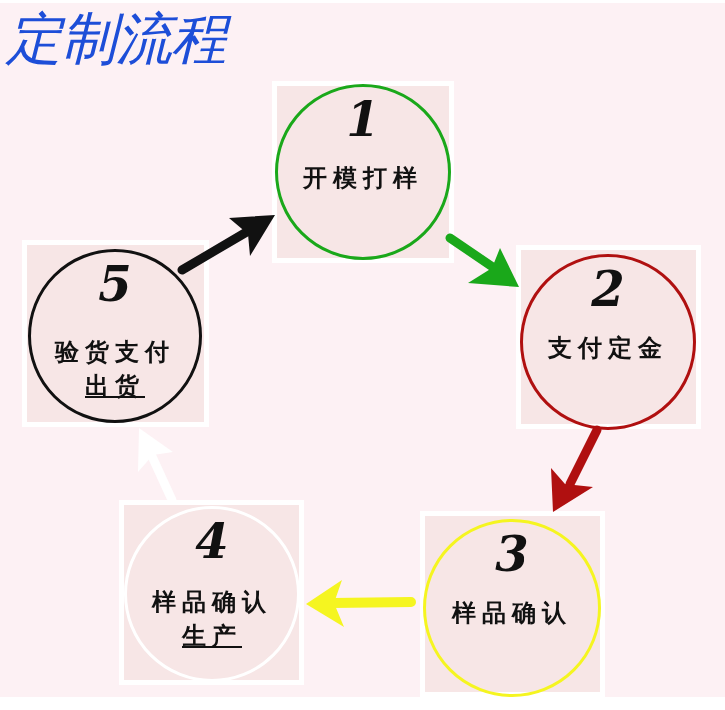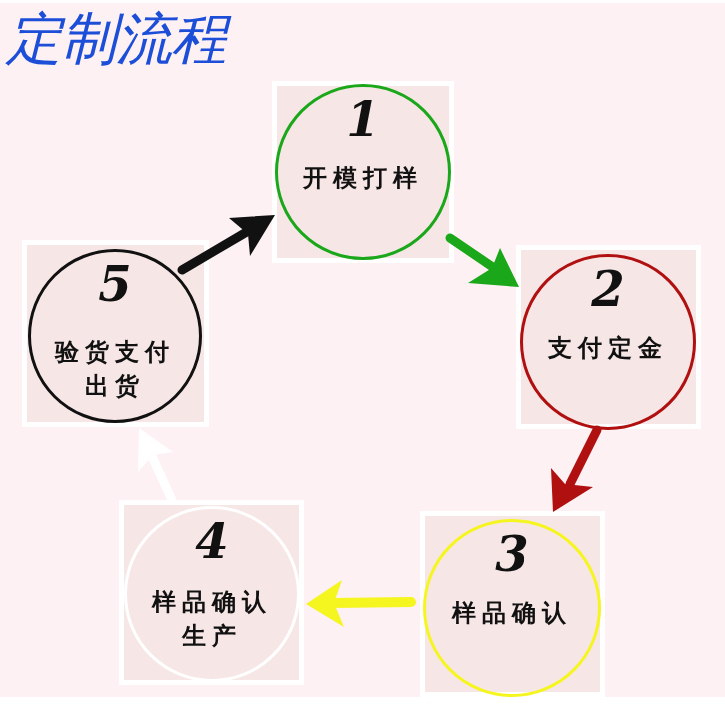--- a/index.html
+++ b/index.html
@@ -37,21 +37,21 @@
     font-style: italic; font-weight: bold;
     font-size: 48px; color: #111;
     margin-top: 6px; line-height: 52px;
   }
   .label {
     font-family: "DejaVu Serif", serif;
     font-weight: bold; font-size: 24px; color: #111;
     letter-spacing: 6px; text-align: center; line-height: 34px;
     margin-top: 16px;
   }
-  .label2 { margin-top: 0; }
+  .label2 { margin-top: 0; text-decoration: underline; }
   svg.arrows { position: absolute; left: 0; top: 0; }
 </style>
 </head>
 <body>
 
 <div class="canvas"></div>
 
 <div class="title">定制流程</div>
 
 <div class="box" style="left:272px; top:81px; width:182px; height:182px;"></div>

